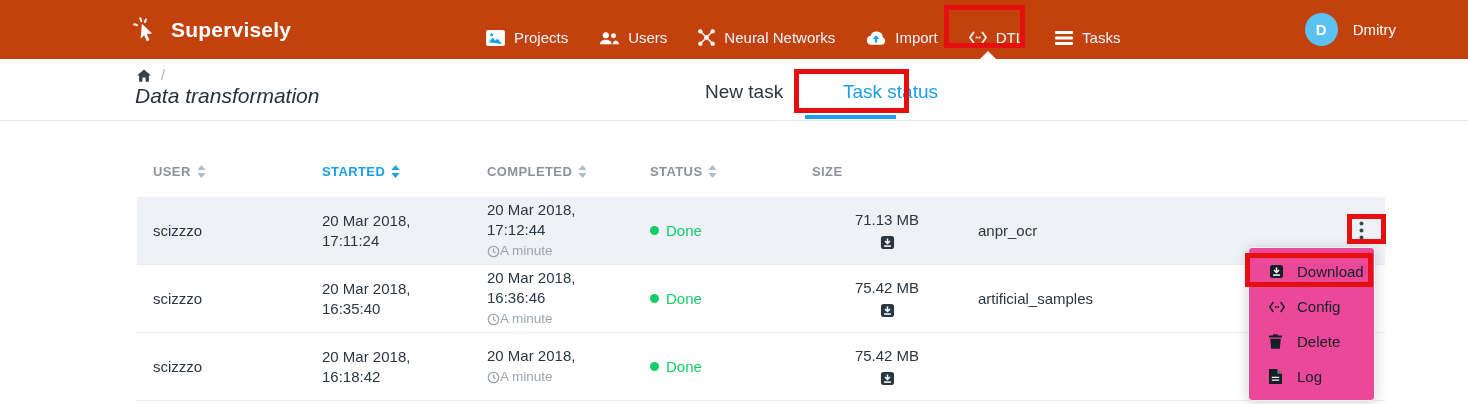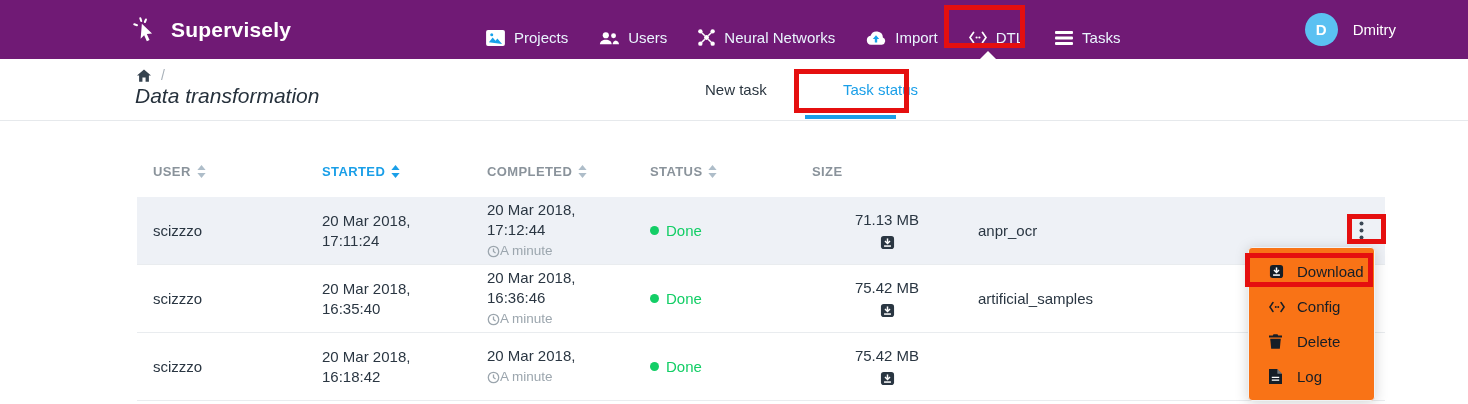--- a/index.html
+++ b/index.html
@@ -2,36 +2,36 @@
 <html><head>
 <meta charset="utf-8">
 <style>
   html,body{margin:0;padding:0;}
   body{
     width:1468px;height:404px;position:relative;overflow:hidden;
     background:#ffffff;font-family:"Liberation Sans",sans-serif;
     -webkit-font-smoothing:antialiased;
   }
   
-  .topbar{position:absolute;left:0;top:0;width:1468px;height:59px;background:#701a75;}
+  .topbar{position:absolute;left:0;top:0;width:1468px;height:59px;background:#c2410c;}
   .brand{position:absolute;left:132px;top:0;height:59px;display:flex;align-items:center;gap:12px;color:#fff;cursor:pointer;}
   .brand-name{font-size:21px;font-weight:bold;letter-spacing:.2px;}
   .nav{position:absolute;left:486px;top:0;height:59px;display:flex;align-items:center;gap:31px;}
   .nav-item{display:flex;align-items:center;gap:9px;color:#eaf6fe;font-size:15px;cursor:pointer;white-space:nowrap;margin-top:16px;}
   .nav-icon{display:flex;align-items:center;color:#ffffff;}
   .account{position:absolute;right:72px;top:0;height:59px;display:flex;align-items:center;gap:15px;color:#fff;cursor:pointer;}
   .avatar{width:33px;height:33px;border-radius:50%;background:#5bc1f2;display:flex;align-items:center;justify-content:center;font-size:15px;font-weight:bold;color:#fff;}
   .username{font-size:15px;}
   .nav-pointer{position:absolute;left:980px;top:51px;width:0;height:0;border-left:8px solid transparent;border-right:8px solid transparent;border-bottom:8px solid #ffffff;}
   
   .breadcrumb{position:absolute;left:137px;top:67px;display:flex;align-items:center;gap:10px;}
   .home-icon{color:#36434f;display:flex;cursor:pointer;}
   .bc-sep{color:#a8b1b9;font-size:14px;}
   .page-title{position:absolute;left:135px;top:84px;font-size:21px;color:#26313c;font-style:italic;}
-  .tab{position:absolute;top:81px;font-size:15px;cursor:pointer;}
+  .tab{position:absolute;top:81px;font-size:19px;cursor:pointer;}
   .tab-new{left:705px;color:#2b3640;}
   .tab-status{left:815px;color:#1a9fe8;margin-left:28px;}
   .tab-underline{position:absolute;left:805px;top:115px;width:91px;height:4px;background:#1a9fe8;}
   .header-divider{position:absolute;left:0;top:120px;width:1468px;height:1px;background:#e6e9ec;}
   
   .table{position:absolute;left:137px;top:145px;width:1248px;}
   .thead,.tr{display:grid;grid-template-columns:169px 165px 163px 162px 166px 368px 55px;align-items:center;}
   .thead{height:52px;}
   .th{display:flex;align-items:center;gap:6px;padding-left:16px;font-size:13px;font-weight:bold;color:#8a939b;letter-spacing:.4px;cursor:pointer;}
   .th .sort{color:#aebdc9;display:flex;}
@@ -42,21 +42,21 @@
   .td{padding-left:16px;}
   .td-datetime{line-height:20px;}
   .duration{display:flex;align-items:center;gap:0;color:#9ca6ae;font-size:13.5px;margin-top:1px;}
   .status{display:flex;align-items:center;gap:7px;color:#13ce66;}
   .status-dot{width:9px;height:9px;border-radius:50%;background:#13ce66;}
   .size{display:flex;align-items:center;gap:7px;flex-direction:column;}
   .size-dl{display:flex;color:#2a3642;cursor:pointer;}
   .td-actions{display:flex;justify-content:flex-end;padding-right:12px;padding-left:0;}
   .kebab{width:24px;height:26px;display:flex;align-items:center;justify-content:center;cursor:pointer;}
   
-  .context-menu{position:absolute;left:1248px;top:247px;width:125px;background:#f97316;border-radius:4px;
+  .context-menu{position:absolute;left:1248px;top:247px;width:125px;background:#ec4899;border-radius:4px;
     box-shadow:0 2px 14px rgba(0,0,0,.18);border:1px solid #f0f2f4;padding:6px 0;z-index:5;}
   .menu-item{display:flex;align-items:center;gap:11px;height:35px;padding-left:20px;font-size:15px;color:#161e27;cursor:pointer;}
   .menu-icon{width:17px;display:flex;align-items:center;color:#161e27;}
   
   .anno{position:absolute;border:5px solid #e50f0f;z-index:9;pointer-events:none;}
   .anno-dtl{left:944px;top:5px;width:71px;height:33px;}
   .anno-tab{left:794px;top:69px;width:105px;height:34px;}
   .anno-kebab{left:1347px;top:214px;width:29px;height:20px;}
   .anno-download{left:1245px;top:253px;width:118px;height:24px;z-index:10;}
 </style>

